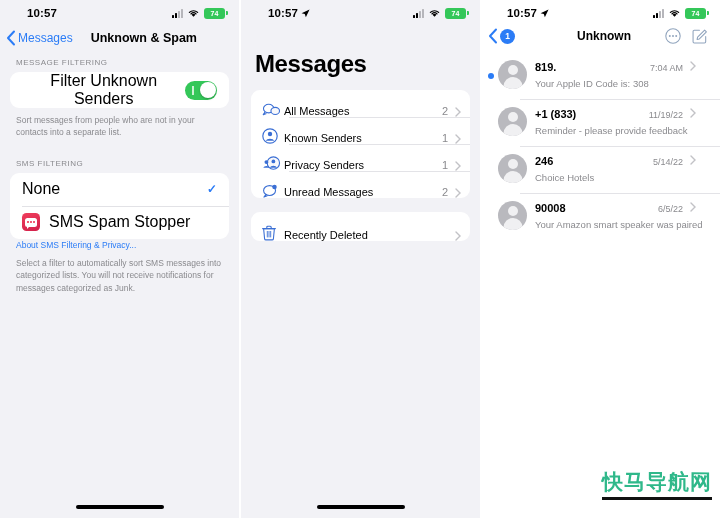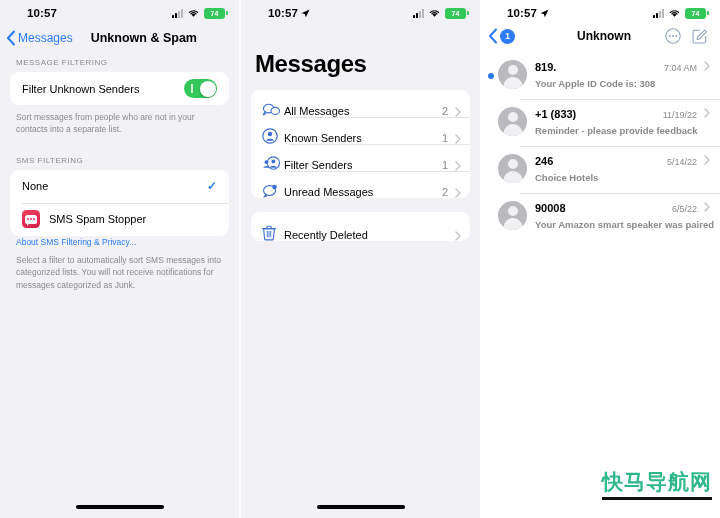--- a/index.html
+++ b/index.html
@@ -70,21 +70,21 @@
     overflow: hidden;
   }
   .row {
     display: flex; align-items: center; min-height: 33px;
     padding: 0 12px; position: relative;
   }
   .row + .row::before {
     content: ""; position: absolute; left: 12px; right: 0; top: 0;
     height: 1px; background: #e2e2e6;
   }
-  .row-label { font-size: 11px; color: #000; text-align: center; }
+  .row-label { font-size: 16px; color: #000; text-align: center; }
   .toggle {
     margin-left: auto; width: 33px; height: 19px; border-radius: 10px;
     background: #34c759; position: relative;
   }
   .toggle .knob {
     position: absolute; right: 1.5px; top: 1.5px;
     width: 16px; height: 16px; border-radius: 50%; background: #fff;
     box-shadow: 0 1px 2px rgba(0,0,0,.25);
   }
   .toggle .bar {
@@ -140,21 +140,21 @@
     width: 15px; height: 15px; border-radius: 50%; background: #2b7cf6;
     color: #fff; font-size: 8.5px; font-weight: bold;
     display: flex; align-items: center; justify-content: center; margin-left: 2px;
   }
   .nav3-title {
     font-size: 12px; font-weight: bold; color: #000;
     position: absolute; left: 8px; right: 0; text-align: center; pointer-events: none;
   }
   .nav3-actions { margin-left: auto; display: flex; align-items: center; gap: 11px; }
   .msg-row {
-    display: flex; align-items: flex-start; padding: 8px 10px 8px 6px;
+    display: flex; align-items: flex-start; padding: 8px 24px 8px 6px;
     position: relative; min-height: 44px;
   }
   .msg-row + .msg-row::before {
     content: ""; position: absolute; left: 40px; right: 0; top: 0;
     height: 1px; background: #e3e3e7;
   }
   .unread-dot {
     width: 6px; height: 6px; border-radius: 50%; background: #2b7cf6;
     margin: 13px 4px 0 2px; flex: none;
   }
@@ -170,21 +170,21 @@
   .avatar::after {
     content:""; position:absolute; left:50%; top:17px; transform:translateX(-50%);
     width:19px; height:15px; border-radius:10px 10px 0 0; background:#f0f0f2;
   }
   .msg-body { flex: 1; min-width: 0; padding-top: 1px; }
   .msg-top { display: flex; align-items: baseline; }
   .msg-sender { font-size: 11px; font-weight: bold; color: #000; }
   .msg-time { margin-left: auto; font-size: 9px; color: #8a8a8e; white-space: nowrap; }
   .msg-preview {
     font-size: 9.5px; color: #8a8a8e; margin-top: 8px;
-    overflow: hidden; text-overflow: ellipsis; white-space: nowrap; font-weight: bold;
+    overflow: hidden; text-overflow: ellipsis; white-space: nowrap;
   }
 
   
   .home-ind {
     position: absolute; bottom: 9px; left: 50%; transform: translateX(-50%);
     width: 88px; height: 4px; border-radius: 2px; background: #000;
   }
 
   
   .watermark {
@@ -328,21 +328,21 @@
       <div class="m-row">
         <span class="m-icon">
           <svg width="19" height="15" viewBox="0 0 20 16">
             <circle cx="12" cy="7.5" r="6.6" stroke="#3b6fd4" stroke-width="1.2" fill="#f8f8fb"></circle>
             <circle cx="12" cy="5.8" r="2" fill="#3b6fd4"></circle>
             <path d="M8 12.4 A4.4 3.3 0 0 1 16 12.4" fill="#3b6fd4"></path>
             <circle cx="4.6" cy="6.5" r="2.1" fill="#3b6fd4"></circle>
             <path d="M1.2 12.6 A3.6 3 0 0 1 8 12.6" fill="#3b6fd4"></path>
           </svg>
         </span>
-        <span class="m-label">Filter Senders</span>
+        <span class="m-label">Privacy Senders</span>
         <span class="m-count">1</span>
         <svg class="chev" width="6" height="10" viewBox="0 0 6 10">
             <path d="M1 1 L5 5 L1 9" stroke="#c2c2c6" stroke-width="1.4" fill="none" stroke-linecap="round"></path>
           </svg>
       </div>
       <div class="m-row">
         <span class="m-icon">
           <svg width="17" height="14" viewBox="0 0 18 15">
             <ellipse cx="8" cy="7" rx="6.4" ry="5.3" stroke="#3b6fd4" stroke-width="1.2" fill="none"></ellipse>
             <path d="M4.2 11.2 L2 14 L5.6 12.6" stroke="#3b6fd4" stroke-width="1.2" fill="none" stroke-linejoin="round"></path>

